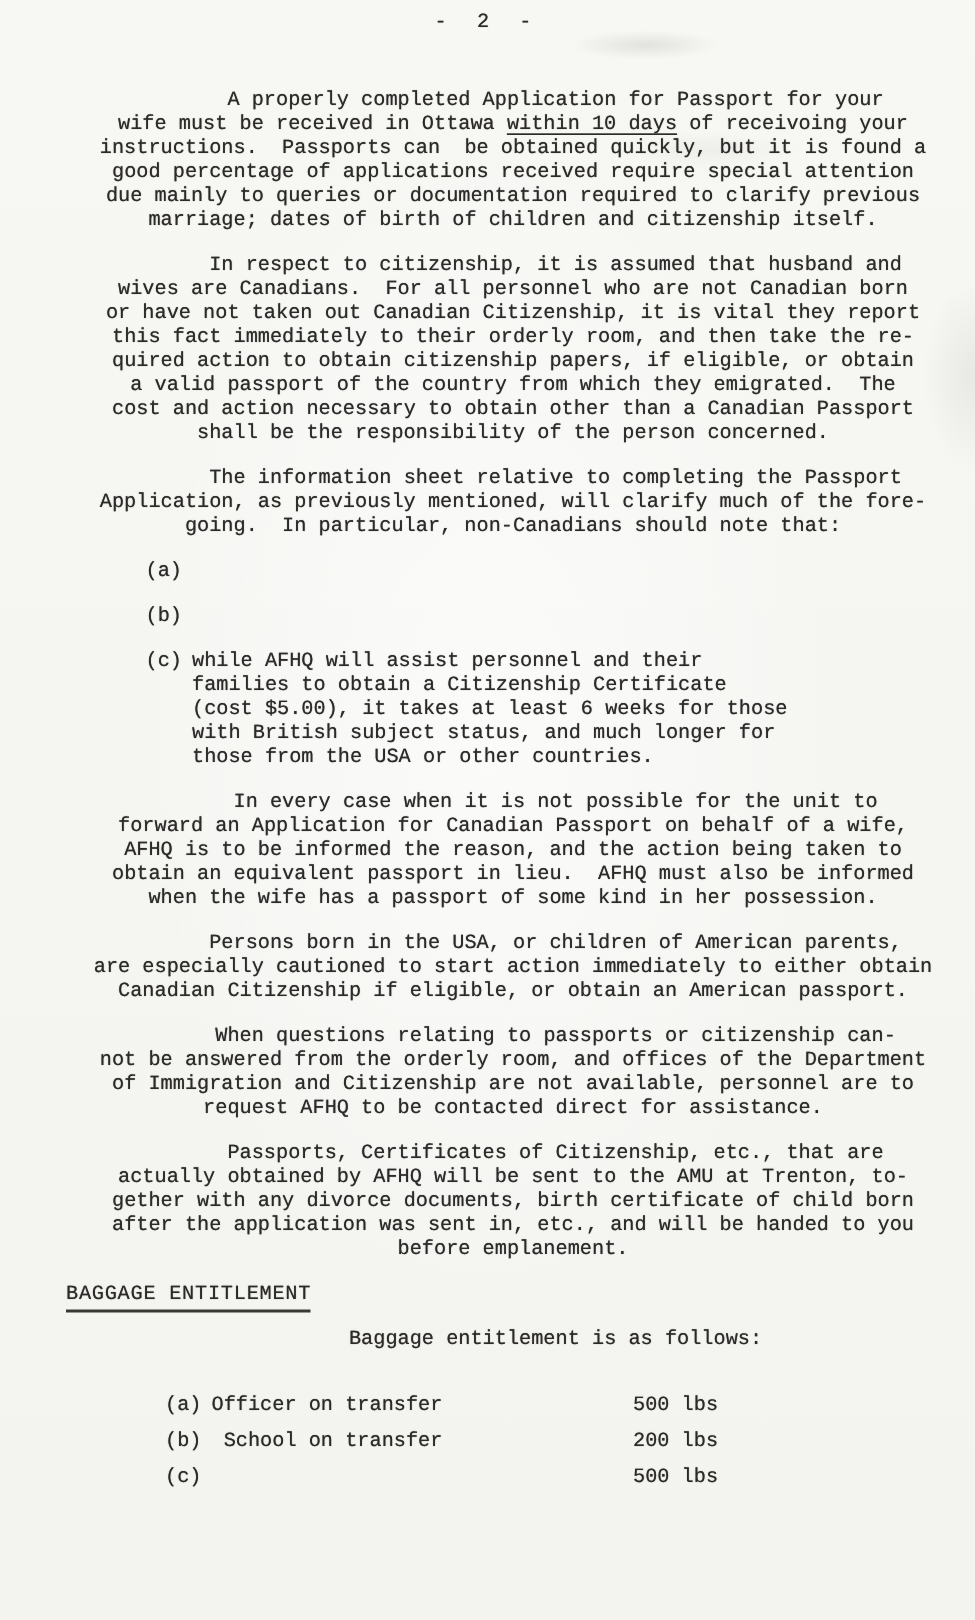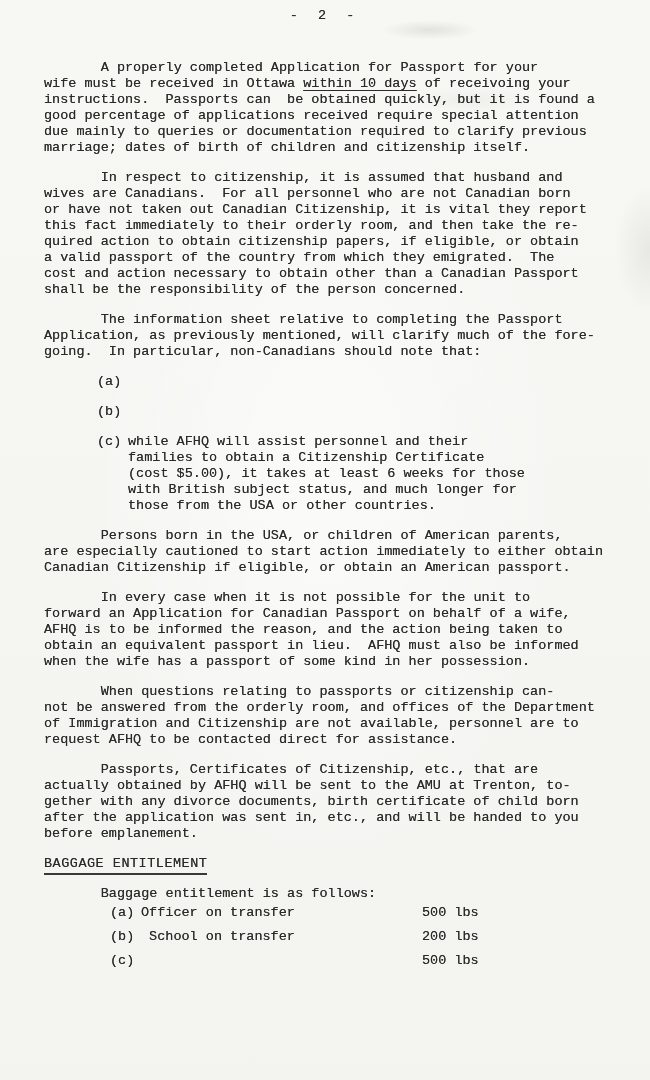--- a/index.html
+++ b/index.html
@@ -31,20 +31,21 @@
     padding-top: 8px;
     margin-bottom: 36px;
     letter-spacing: 6px;
   }
   .content {
     padding: 0 10px 0 44px;
   }
   .para {
     margin: 0 0 14px 0;
     white-space: pre-wrap;
+    text-align: center;
   }
   .para span { white-space: pre-wrap; }
   .u {
     text-decoration: underline;
     text-underline-offset: 3px;
     text-decoration-thickness: 1.3px;
   }
   .item {
     display: flex;
     margin: 0 0 14px 53px;
@@ -59,21 +60,21 @@
     font-size: 13.5px;
     font-weight: normal;
     margin: 2px 0 11px 0;
     letter-spacing: 0.5px;
   }
   .heading-text {
     display: inline-block;
     border-bottom: 2px solid #3a3836;
     padding-bottom: 1px;
   }
-  .intro { margin-bottom: 3px; }
+  .intro { margin-bottom: 28px; }
   .b-row {
     position: relative;
     display: flex;
     margin: 0 0 8px 66px;
   }
   .b-label {
     width: 31px;
     flex-shrink: 0;
     white-space: pre;
   }
@@ -123,29 +124,29 @@
 
     <div class="item">
       <span class="item-label">(c)</span>
       <span class="item-text">while AFHQ will assist personnel and their
 families to obtain a Citizenship Certificate
 (cost $5.00), it takes at least 6 weeks for those
 with British subject status, and much longer for
 those from the USA or other countries.</span>
     </div>
 
-    <p class="para">       Persons born in the USA, or children of American parents,
-are especially cautioned to start action immediately to either obtain
-Canadian Citizenship if eligible, or obtain an American passport.</p>
-
     <p class="para">       In every case when it is not possible for the unit to
 forward an Application for Canadian Passport on behalf of a wife,
 AFHQ is to be informed the reason, and the action being taken to
 obtain an equivalent passport in lieu.  AFHQ must also be informed
 when the wife has a passport of some kind in her possession.</p>
+
+    <p class="para">       Persons born in the USA, or children of American parents,
+are especially cautioned to start action immediately to either obtain
+Canadian Citizenship if eligible, or obtain an American passport.</p>
 
     <p class="para">       When questions relating to passports or citizenship can-
 not be answered from the orderly room, and offices of the Department
 of Immigration and Citizenship are not available, personnel are to
 request AFHQ to be contacted direct for assistance.</p>
 
     <p class="para">       Passports, Certificates of Citizenship, etc., that are
 actually obtained by AFHQ will be sent to the AMU at Trenton, to-
 gether with any divorce documents, birth certificate of child born
 after the application was sent in, etc., and will be handed to you

